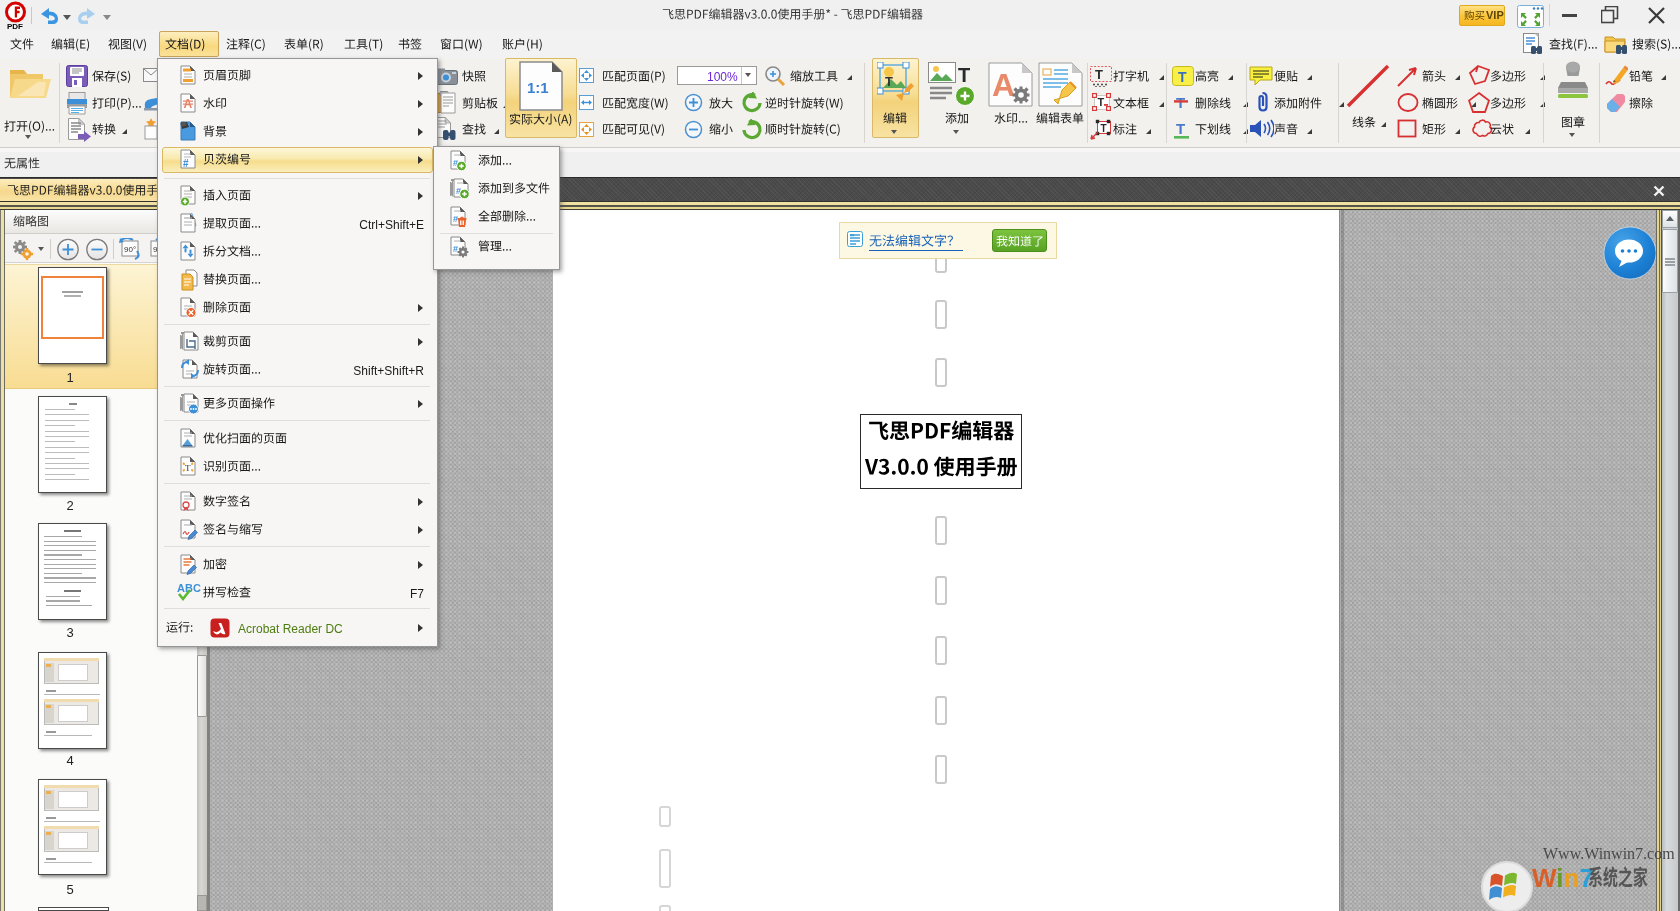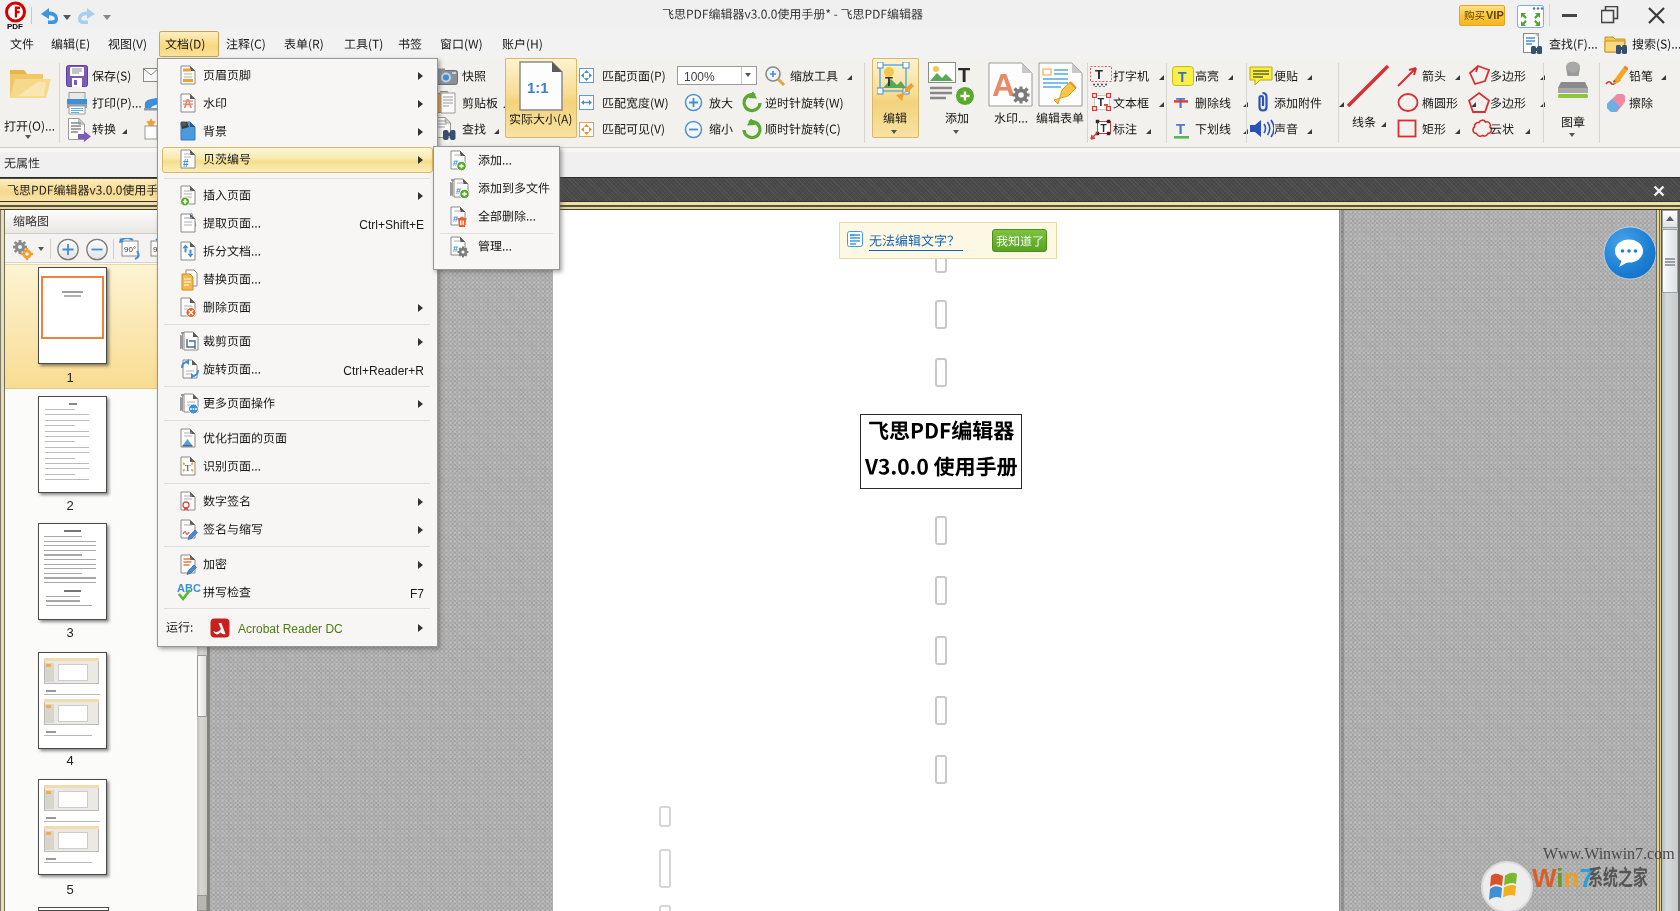--- a/index.html
+++ b/index.html
@@ -656,21 +656,21 @@
           <use href="#g74" x="1000"></use>
           <use href="#g79" x="2000"></use>
           <use href="#g80" x="3000"></use>
           <use href="#g23" x="4000"></use>
           <use href="#g28" x="4338"></use>
           <use href="#g25" x="4913"></use>
         </g>
       </svg>
     </div>
     <div class="abs" style="left:677px;top:66px;width:80px;height:19px;background:#fff;border:1px solid #9a9a9a"></div>
-    <div style="position:absolute;top:70.0px;font:normal 12px 'Liberation Sans',sans-serif;color:#404040;white-space:nowrap;line-height:14.4px;left:684px">100%</div>
+    <div style="position:absolute;top:70.0px;font:normal 12px 'Liberation Sans',sans-serif;color:#6d28d9;white-space:nowrap;line-height:14.4px;left:707px">100%</div>
     <div class="abs" style="left:741px;top:67px;width:1px;height:17px;background:#c8c8c8"></div>
     <div class="caret" style="left:745px;top:73px"></div>
     <svg class="abs" style="left:684px;top:93px" width="20" height="20">
       <circle cx="9.5" cy="9.5" r="8" fill="#f4f8fc" stroke="#4a90d0" stroke-width="1.5"></circle>
       <path d="M5 9.5 h9 M9.5 5 v9" stroke="#3d8fd8" stroke-width="1.8"></path>
     </svg>
     <div style="position:absolute;left:709.0px;top:97.0px">
       <svg class="t" width="25" height="15">
         <g transform="matrix(0.012 0 0 -0.012 0 10.56)" fill="#1a1a1a">
           <use href="#g81"></use>
@@ -1630,21 +1630,21 @@
           <use href="#g86"></use>
           <use href="#g61" x="1000"></use>
           <use href="#g75" x="2000"></use>
           <use href="#g76" x="3000"></use>
           <use href="#g10" x="4000"></use>
           <use href="#g10" x="4278"></use>
           <use href="#g10" x="4556"></use>
         </g>
       </svg>
     </div>
-    <div style="position:absolute;right:1256px;top:363.5px;font:normal 12px 'Liberation Sans',sans-serif;color:#1a1a1a;line-height:14px">Ctrl+Reader+R</div>
+    <div style="position:absolute;right:1256px;top:363.5px;font:normal 12px 'Liberation Sans',sans-serif;color:#1a1a1a;line-height:14px">Shift+Shift+R</div>
     <div class="msep" style="top:386px"></div>
     <svg class="abs" style="left:180px;top:393px" width="22" height="22">
       <path d="M1 3 h10 v-2 h-10 z M0 4 h1 v14 h-1 z" fill="#9a9a9a"></path>
       <path d="M2.5 2.5 v16 M1.5 4.5 v13" stroke="#9a9a9a" fill="none"></path>
       <g transform="translate(3,0)">
         <path d="M1 1 H10 L15 6 V19 H1 Z" fill="#fdfdfd" stroke="#8a8a8a"></path>
         <path d="M10 1 V6 H15 Z" fill="#5a5a5a"></path>
         <path d="M4 9 h8 M4 12 h8" stroke="#b0b0b0" stroke-width="1.2"></path>
       </g>
       <circle cx="13.5" cy="16" r="5" fill="#3d8fd8" stroke="#fff"></circle>

